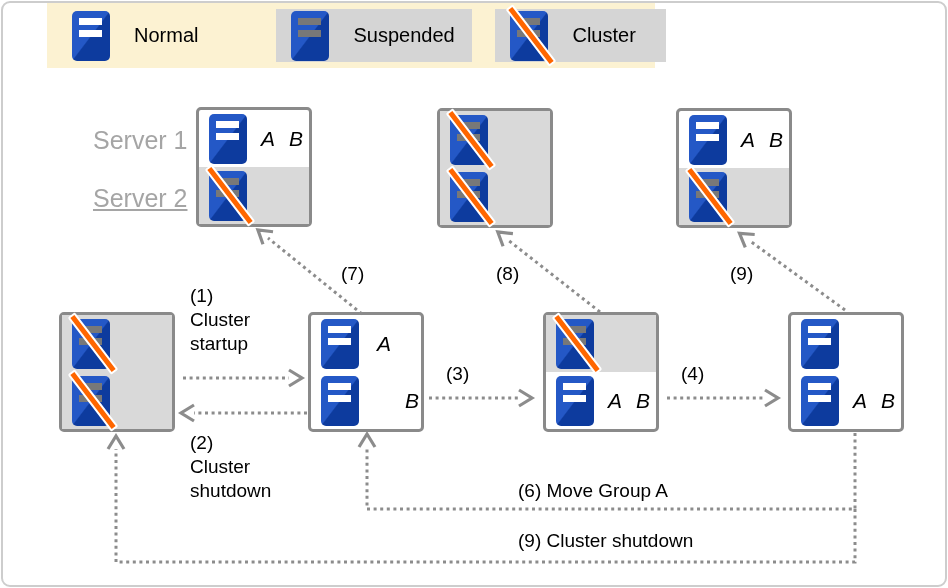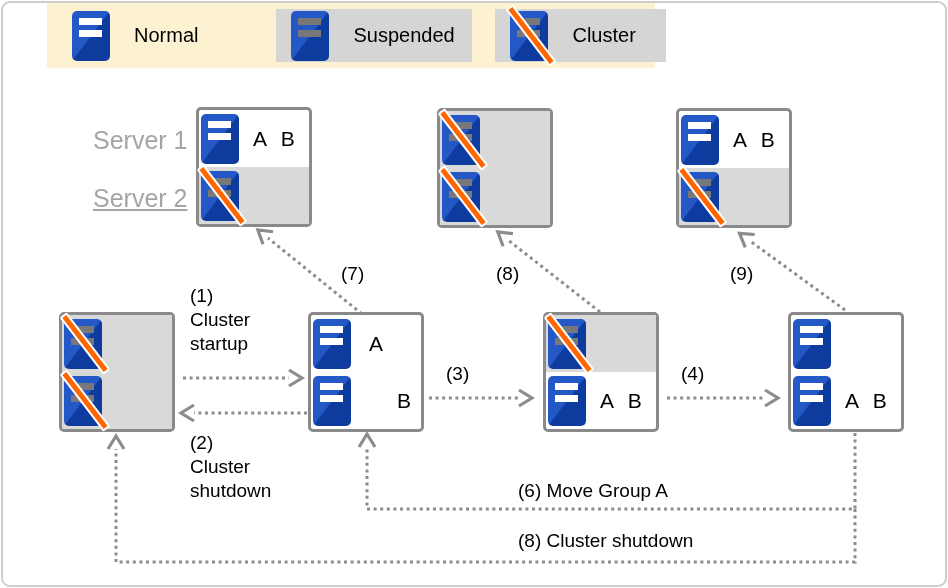--- a/index.html
+++ b/index.html
@@ -23,21 +23,21 @@
   .srv .bar{position:absolute;left:7px;width:23px;height:7px;background:#ffffff;}
   .srv .b1{top:7px;} .srv .b2{top:19px;}
   .srv.suspended .bar,.srv.stopped .bar{background:#787878;}
   .srv .stripe{display:none;}
   .srv.stopped .stripe{display:block;position:absolute;left:-15px;top:20px;width:68px;height:5px;
        background:#ff6600;border:2px solid #ffffff;border-radius:2px;transform:rotate(52.6deg);}
 
   
   .cluster-box{position:absolute;width:110px;height:114px;border:3px solid #8a8a8a;border-radius:5px;
        background:#ffffff;display:flex;flex-direction:column;}
-  .half{height:57px;display:flex;align-items:center;padding-left:2px;box-sizing:border-box;}
+  .half{height:57px;display:flex;align-items:center;padding-left:10px;box-sizing:border-box;font-style:italic;}
   .half.gray{background:#d9d9d9;}
   .letters{font-size:21px;word-spacing:9px;white-space:pre;margin-left:14px;}
   .letters.shift{margin-left:46px;}
   .letters.near{margin-left:18px;}
 
   
   .lbl{position:absolute;font-size:19px;line-height:24px;white-space:pre-line;}
   .rowlbl{position:absolute;font-size:25px;color:#a5a5a5;}
 
   
@@ -214,18 +214,18 @@
   </svg>
 
   <div class="lbl" style="left:190px;top:284px;">(1)
 Cluster
 startup</div>
   <div class="lbl" style="left:190px;top:431px;">(2)
 Cluster
 shutdown</div>
   <div class="lbl" style="left:446px;top:362px;">(3)</div>
   <div class="lbl" style="left:681px;top:362px;">(4)</div>
-  <div class="lbl" style="left:518px;top:529px;">(8) Cluster shutdown</div>
+  <div class="lbl" style="left:518px;top:529px;">(9) Cluster shutdown</div>
   <div class="lbl" style="left:518px;top:472px;margin-top:7px;">(6) Move Group A</div>
   <div class="lbl" style="left:341px;top:262px;">(7)</div>
   <div class="lbl" style="left:496px;top:262px;">(8)</div>
   <div class="lbl" style="left:730px;top:262px;">(9)</div>
 </div>
 
 </body></html>

